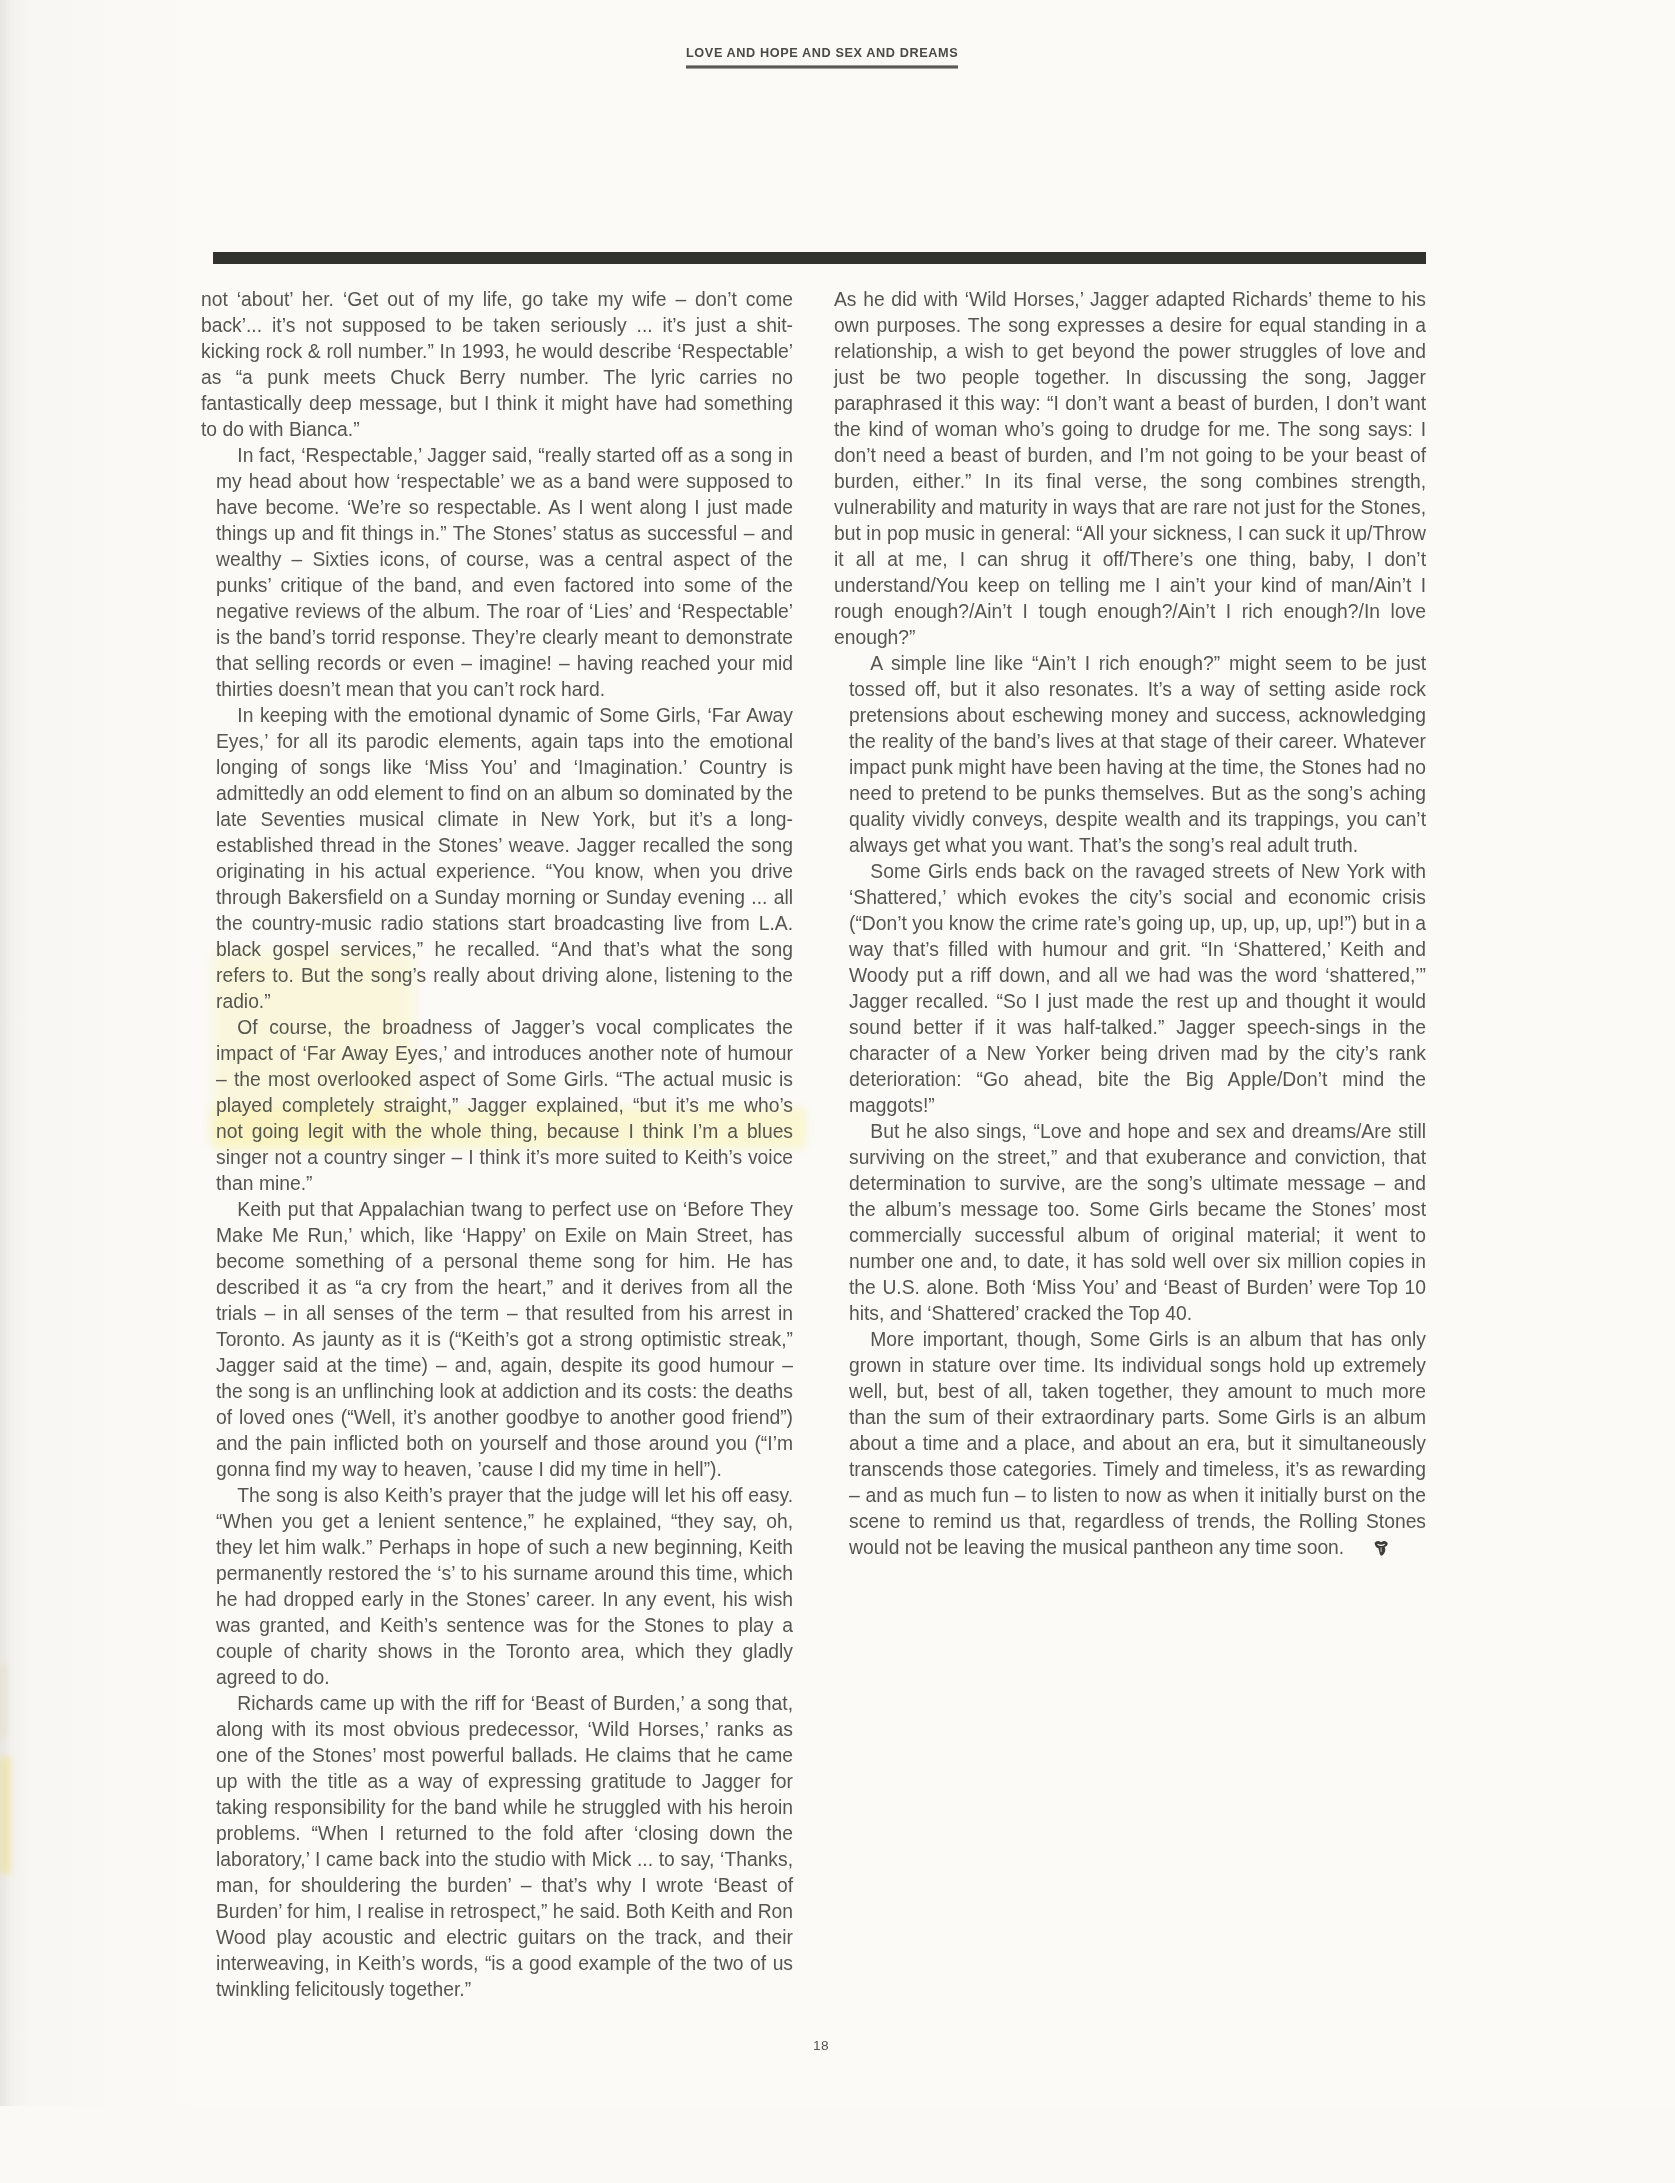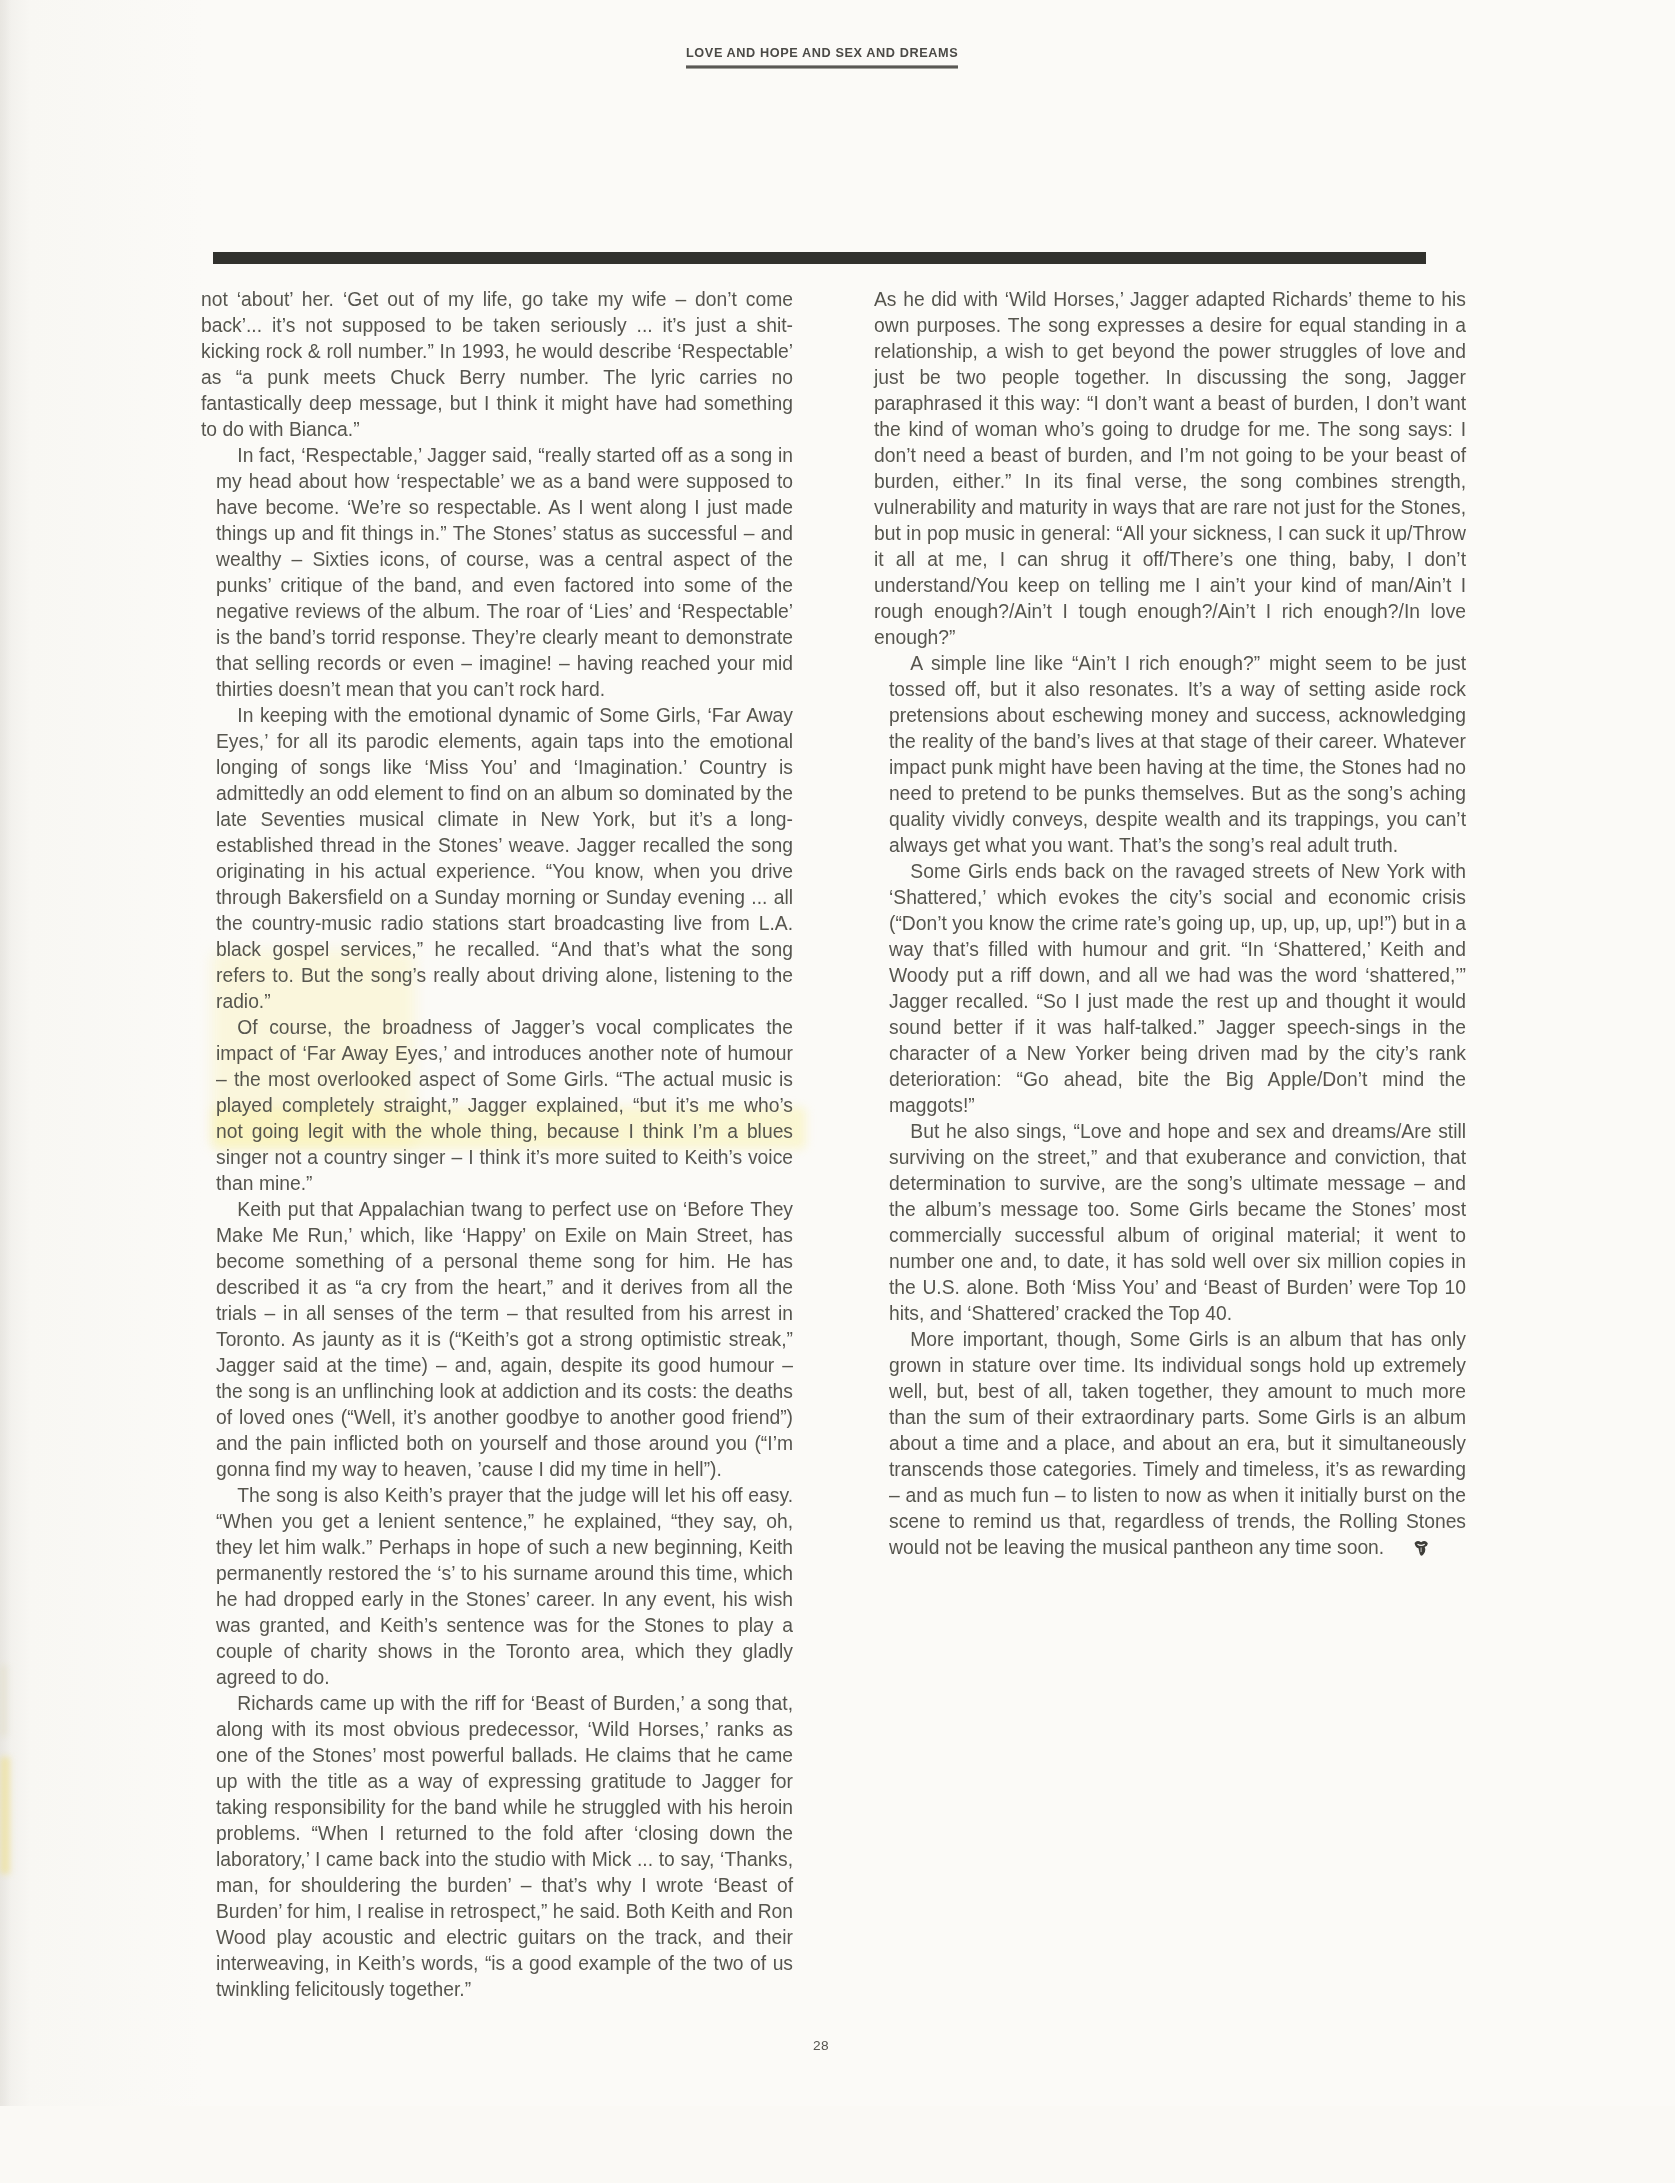--- a/index.html
+++ b/index.html
@@ -41,21 +41,21 @@
   .top-rule{
     position:absolute;left:213px;top:252px;width:1213px;height:11.7px;
     background:var(--color-rule);
   }
   .col{
     position:absolute;top:287px;width:592px;
     font-size:19.3px;line-height:26px;color:var(--color-text);
     text-align:justify;
   }
   .col-left{left:201px;}
-  .col-right{left:874px;}
+  .col-right{left:834px;}
   .para{margin:0;padding:0;}
   .para.indent{text-indent:21.3px;margin-left:15px;}
   .it{}
   .tongue{display:inline-block;vertical-align:-3px;margin-left:7.1px;line-height:0;}
   .hl-a{
     position:absolute;left:212px;top:950px;width:203px;height:198px;
     background:rgba(249,240,160,0.30);filter:blur(7.1px);border-radius:9.1px;
   }
   .hl-b{
     position:absolute;left:212px;top:1107px;width:594px;height:42px;
@@ -95,15 +95,15 @@
       <p class="para indent"><span>A simple line like “Ain’t I rich enough?” might seem to be just tossed off, but it also resonates. It’s a way of setting aside rock pretensions about eschewing money and success, acknowledging the reality of the band’s lives at that stage of their career. Whatever impact punk might have been having at the time, the Stones had no need to pretend to be punks themselves. But as the song’s aching quality vividly conveys, despite wealth and its trappings, you can’t always get what you want. That’s the song’s real adult truth.</span></p>
       <p class="para indent"><span class="it">Some Girls</span><span> ends back on the ravaged streets of New York with ‘Shattered,’ which evokes the city’s social and economic crisis (“Don’t you know the crime rate’s going up, up, up, up, up!”) but in a way that’s filled with humour and grit. “In ‘Shattered,’ Keith and Woody put a riff down, and all we had was the word ‘shattered,’” Jagger recalled. “So I just made the rest up and thought it would sound better if it was half-talked.” Jagger speech-sings in the character of a New Yorker being driven mad by the city’s rank deterioration: “Go ahead, bite the Big Apple/Don’t mind the maggots!”</span></p>
       <p class="para indent"><span>But he also sings, “Love and hope and sex and dreams/Are still surviving on the street,” and that exuberance and conviction, that determination to survive, are the song’s ultimate message – and the album’s message too. </span><span class="it">Some Girls</span><span> became the Stones’ most commercially successful album of original material; it went to number one and, to date, it has sold well over six million copies in the U.S. alone. Both ‘Miss You’ and ‘Beast of Burden’ were Top 10 hits, and ‘Shattered’ cracked the Top 40.</span></p>
       <p class="para indent"><span>More important, though, </span><span class="it">Some Girls</span><span> is an album that has only grown in stature over time. Its individual songs hold up extremely well, but, best of all, taken together, they amount to much more than the sum of their extraordinary parts. </span><span class="it">Some Girls</span><span> is an album about a time and a place, and about an era, but it simultaneously transcends those categories. Timely and timeless, it’s as rewarding – and as much fun – to listen to now as when it initially burst on the scene to remind us that, regardless of trends, the Rolling Stones would not be leaving the musical pantheon any time soon.</span><span class="tongue"><svg width="16.2" height="18.3" viewBox="0 0 24 28" aria-hidden="true">
             <path d="M2 6 Q6 1 12 5 Q18 1 22 6 Q23 10.5 17.5 12.2 Q20 18 16 23 Q12 28.5 9.8 22 Q8.8 18 8 14 Q3 13 2 6 Z" fill="#3d3c38"></path>
             <path d="M6.5 8 Q12 11.5 17.5 8" stroke="#fbfaf6" stroke-width="1.6" fill="none"></path>
             <path d="M12 13 L12 20" stroke="#fbfaf6" stroke-width="1.2" fill="none"></path>
           </svg></span></p>
     </div>
 
-  <div class="page-number">28</div>
+  <div class="page-number">18</div>
 </div>
 
 
 </body></html>

